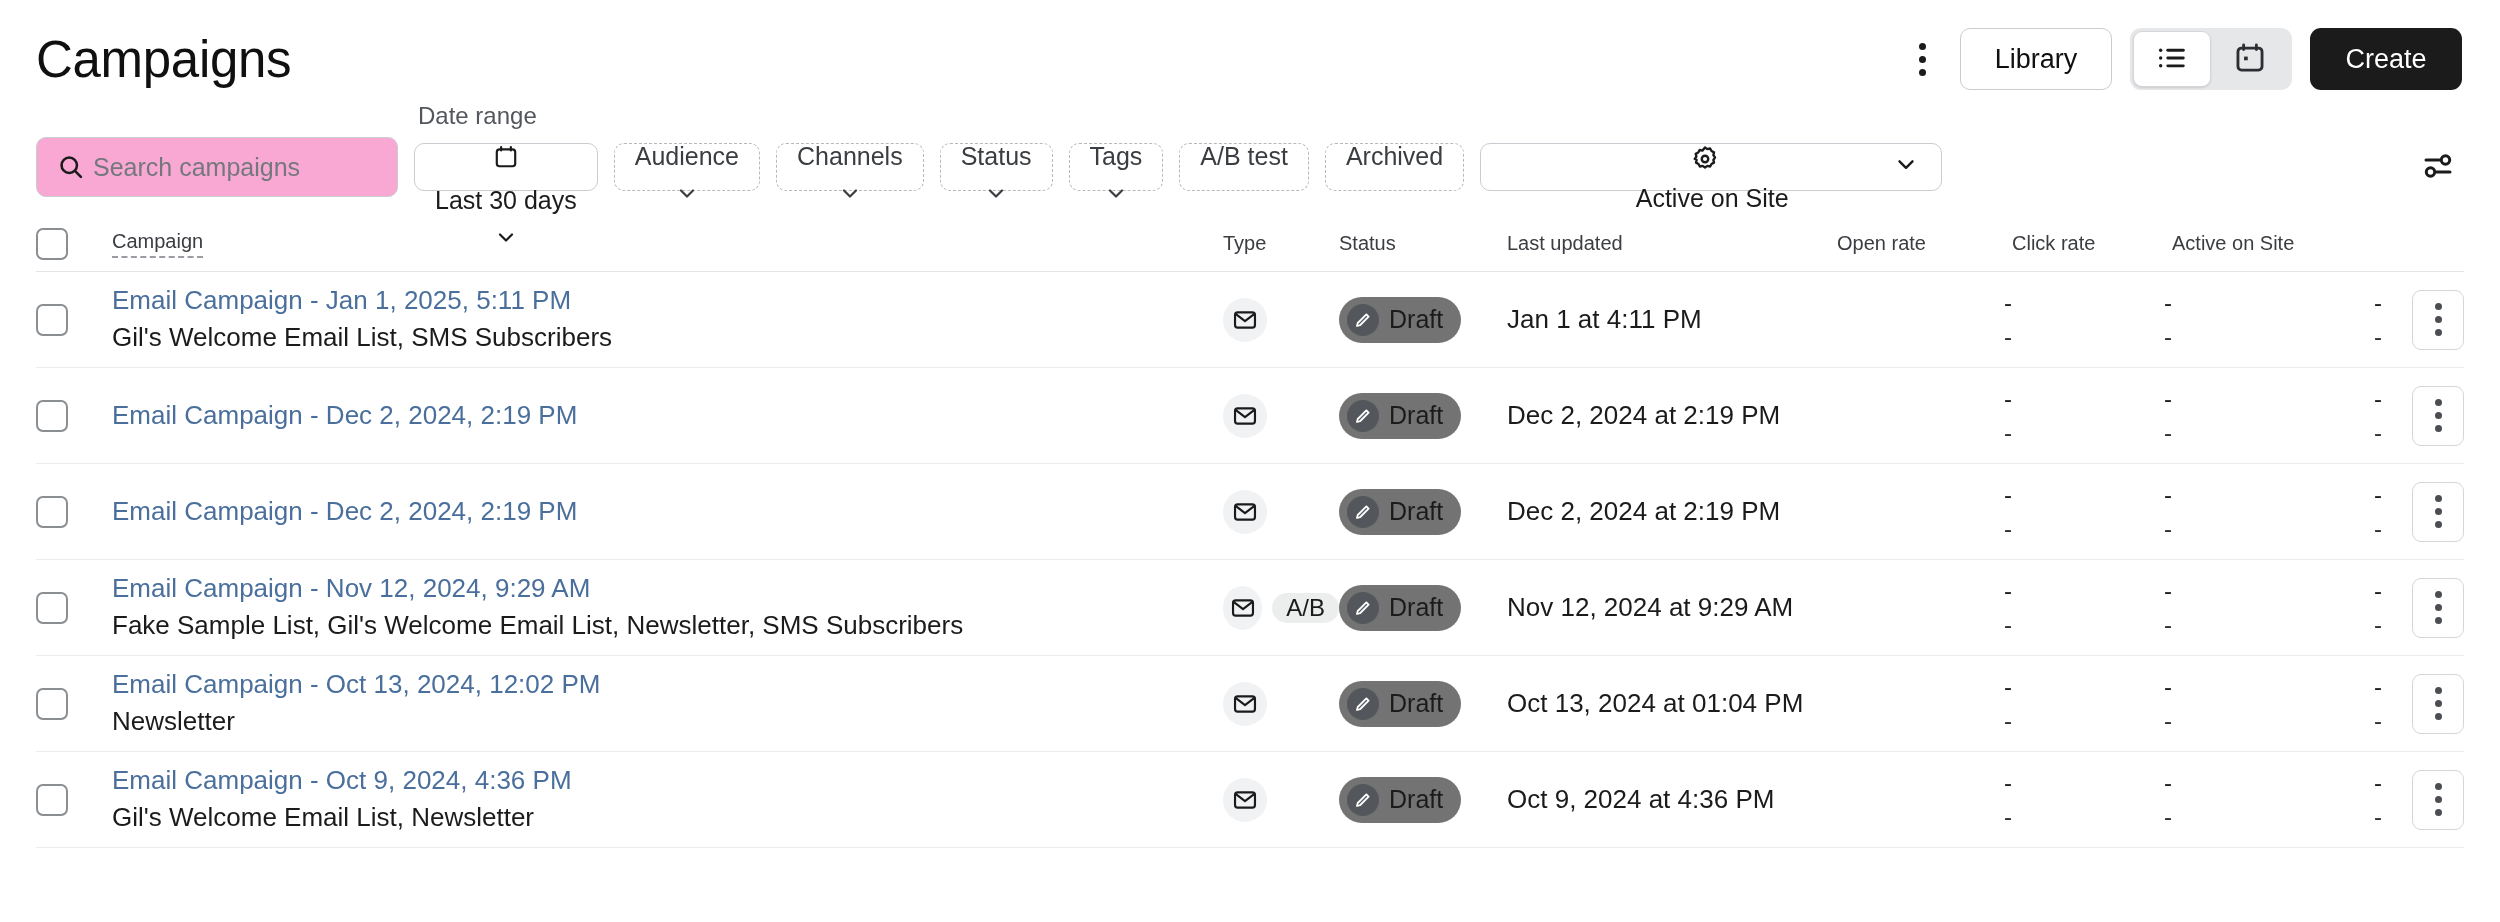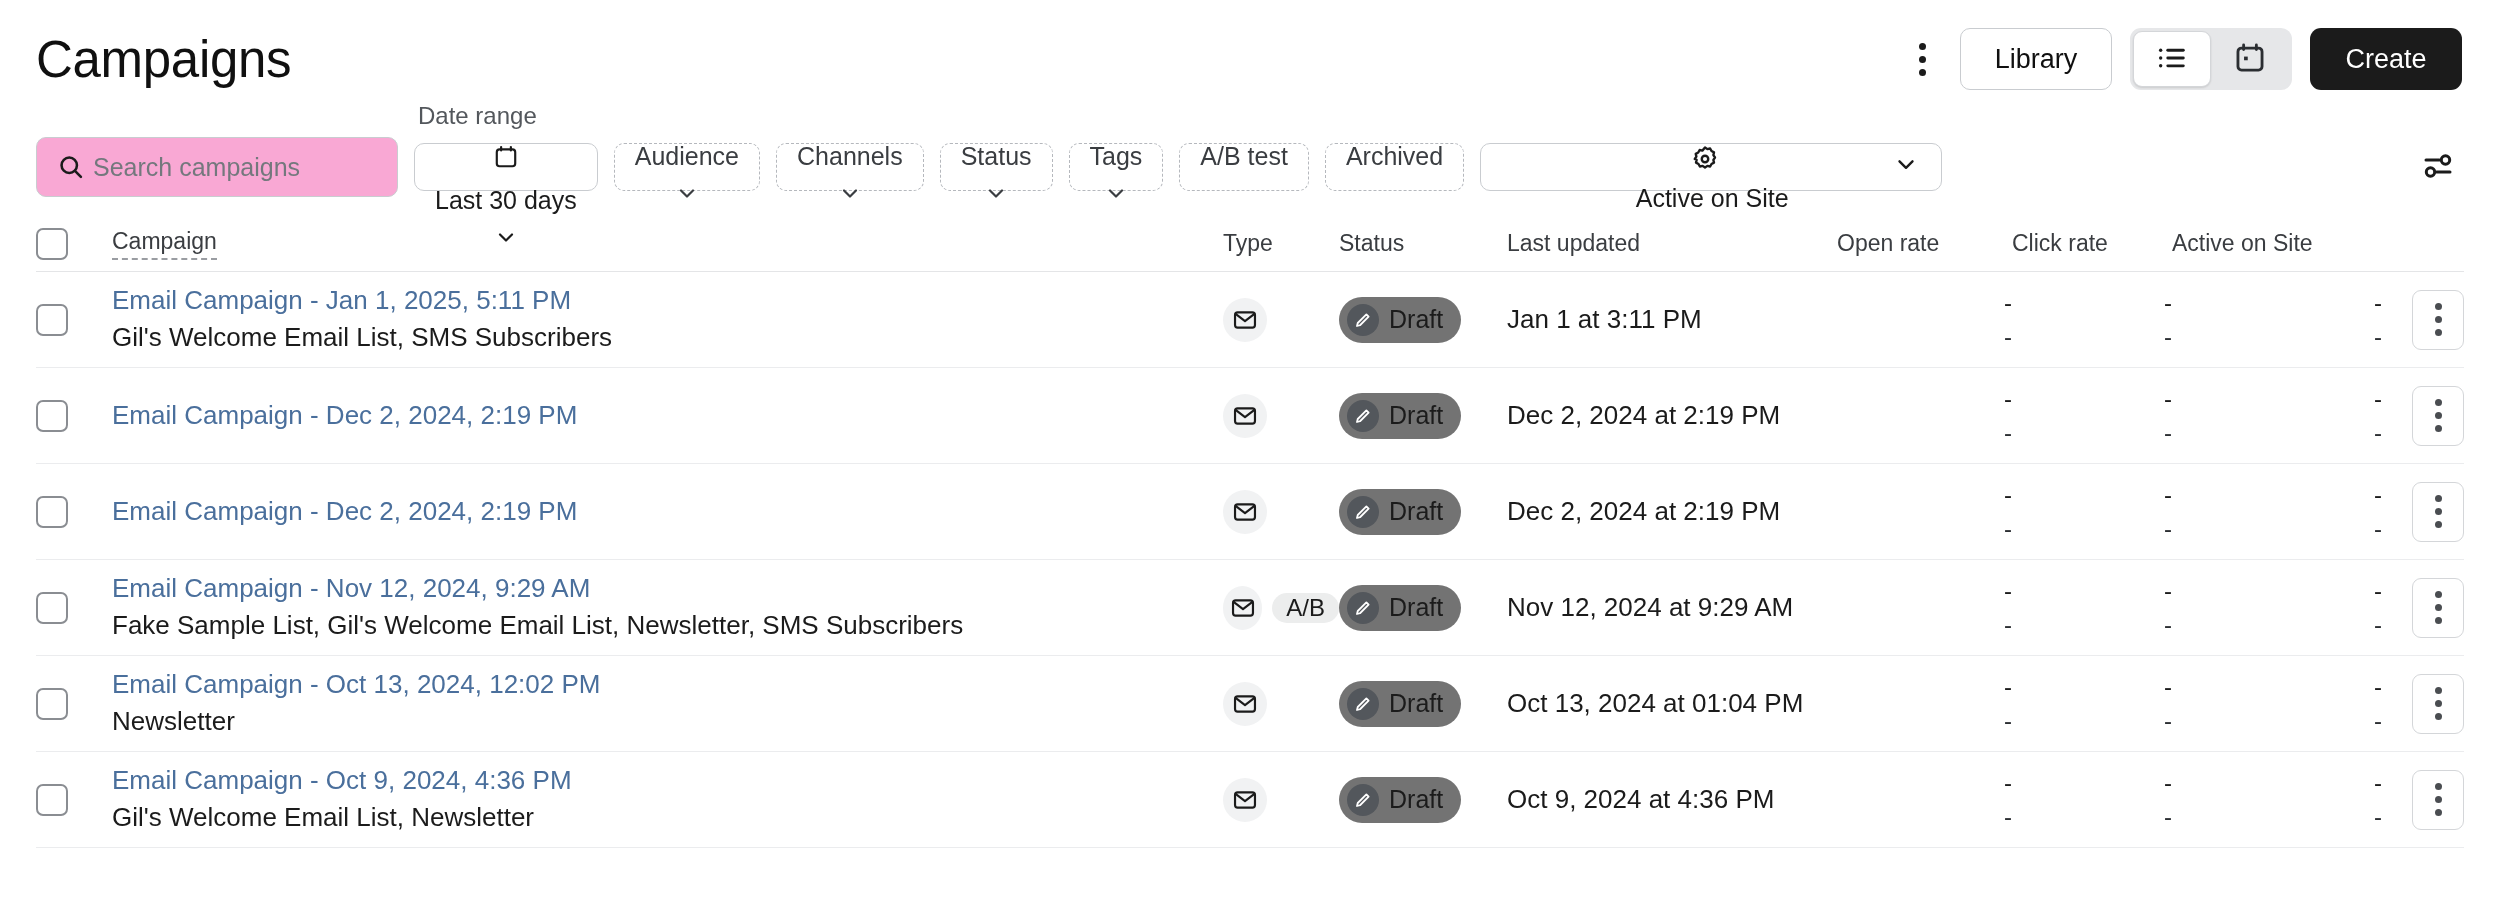--- a/index.html
+++ b/index.html
@@ -183,21 +183,21 @@
 
   
   .table {
     padding: 0 36px 0 36px;
   }
   .t-head {
     display: flex;
     align-items: center;
     height: 56px;
     border-bottom: 1px solid #e4e5e7;
-    font-size: 23px;
+    font-size: 20px;
     color: #3a3d41;
   }
   .t-row {
     display: flex;
     align-items: center;
     min-height: 96px;
     border-bottom: 1px solid #ebecee;
   }
 
   .col-check { width: 48px; flex: 0 0 48px; display: flex; align-items: center; }
@@ -490,21 +490,21 @@
       <span class="status-badge">
         <span class="status-dot">
           <svg width="18" height="18" viewBox="0 0 24 24" fill="none" stroke="#ffffff" stroke-width="2.4" stroke-linecap="round" stroke-linejoin="round">
             <path d="M16.5 4.5l3 3L8 19l-4 1 1-4z"></path>
           </svg>
         </span>
         <span>Draft</span>
       </span>
     </div>
     <div class="col-updated">
-      <span class="updated-txt">Jan 1 at 3:11 PM</span>
+      <span class="updated-txt">Jan 1 at 4:11 PM</span>
     </div>
     <div class="col-open">
       <span class="dashcell">
             <span>-</span>
             <span>-</span>
           </span>
     </div>
     <div class="col-click">
       <span class="dashcell">
             <span>-</span>

